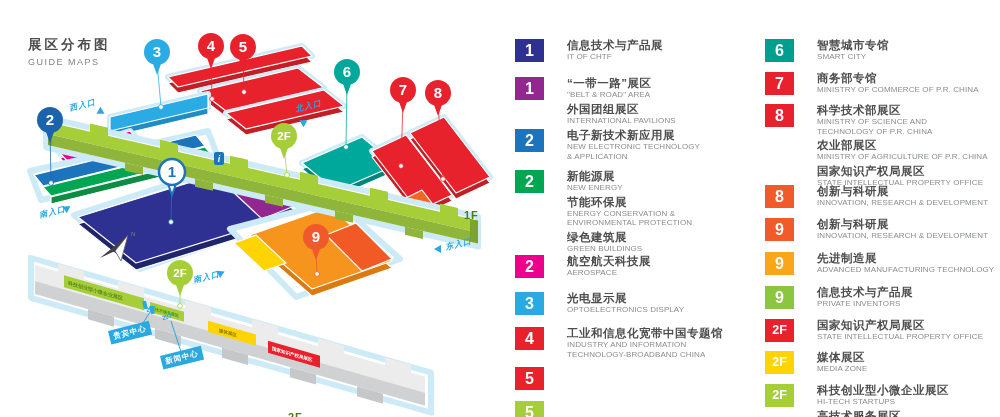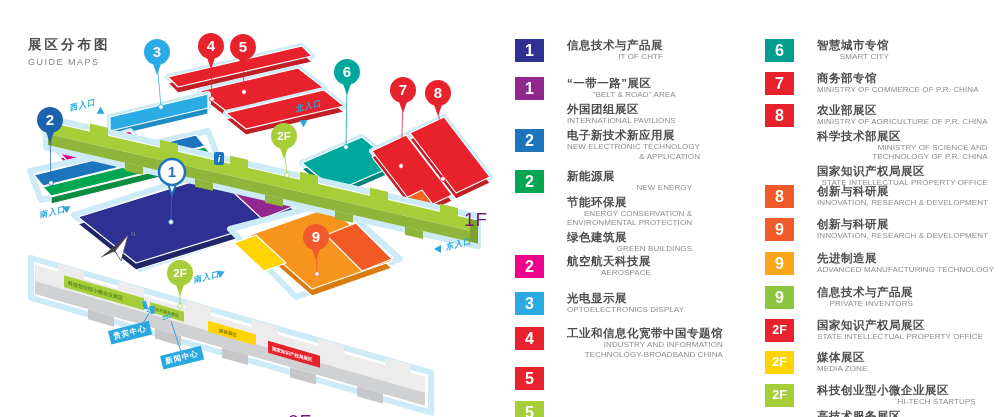--- a/index.html
+++ b/index.html
@@ -16,29 +16,29 @@
   .pf-halo{fill:#ffffff;stroke:#cdeaf7;stroke-width:6;stroke-linejoin:round;}
   .pf{stroke:#ffffff;stroke-width:1.2;stroke-linejoin:round;}
   
   .entr{position:absolute;font-size:8px;font-weight:bold;font-style:italic;color:#2aa9e0;
         letter-spacing:1px;white-space:nowrap;transform-origin:left top;}
   .entr-arrow{position:absolute;width:0;height:0;border-top:4px solid transparent;
         border-bottom:4px solid transparent;border-left:7px solid #2aa9e0;transform-origin:center;}
   .fac{position:absolute;background:#2aa9e0;color:#fff;font-size:7.5px;font-weight:bold;
         letter-spacing:1px;padding:2px 4px;transform:rotate(-14deg);transform-origin:left top;white-space:nowrap;}
   .room{position:absolute;color:#2aa9e0;font-size:6px;font-weight:bold;transform:rotate(-14deg);}
-  .floor-label{position:absolute;font-size:19px;font-weight:normal;color:#701a75;letter-spacing:1px;}
+  .floor-label{position:absolute;font-size:11px;font-weight:bold;color:#4d7c0f;letter-spacing:1px;}
   
   .leg-row{position:absolute;display:flex;align-items:flex-start;}
   .leg-num{width:29px;height:23px;flex:0 0 29px;margin-right:23px;color:#fff;font-weight:bold;
         font-size:16px;line-height:23px;text-align:center;}
   .leg-num.small{font-size:12.5px;}
   .leg-entry{margin-bottom:3px;}
   .leg-zh{font-size:11.5px;font-weight:bold;color:#4d4d4f;line-height:13px;letter-spacing:.5px;white-space:nowrap;}
-  .leg-en{font-size:8px;color:#8a8c8e;line-height:9.5px;letter-spacing:.1px;white-space:pre-line;text-align:right;}
+  .leg-en{font-size:8px;color:#8a8c8e;line-height:9.5px;letter-spacing:.1px;white-space:pre-line;}
   .patch-label{font-weight:bold;}
 </style>
 </head>
 <body>
 
 <div id="stage">
 
   <div id="title">
     <div class="zh">展区分布图</div>
     <div class="en">GUIDE MAPS</div>
@@ -373,29 +373,29 @@
           <div class="leg-entry">
             <div class="leg-zh">商务部专馆</div>
             <div class="leg-en">MINISTRY OF COMMERCE OF P.R. CHINA</div>
           </div>
         </div>
       </div>
       <div class="leg-row" style="left: 765px; top: 79px;">
         <div class="leg-num" style="background: rgb(232, 34, 45);">8</div>
         <div>
           <div class="leg-entry">
-            <div class="leg-zh">农业部展区</div>
-            <div class="leg-en">MINISTRY OF AGRICULTURE OF P.R. CHINA</div>
-          </div>
-          <div class="leg-entry">
             <div class="leg-zh">科学技术部展区</div>
             <div class="leg-en">MINISTRY OF SCIENCE AND
 TECHNOLOGY OF P.R. CHINA</div>
           </div>
           <div class="leg-entry">
+            <div class="leg-zh">农业部展区</div>
+            <div class="leg-en">MINISTRY OF AGRICULTURE OF P.R. CHINA</div>
+          </div>
+          <div class="leg-entry">
             <div class="leg-zh">国家知识产权局展区</div>
             <div class="leg-en">STATE INTELLECTUAL PROPERTY OFFICE</div>
           </div>
         </div>
       </div>
       <div class="leg-row" style="left: 765px; top: 160px;">
         <div class="leg-num" style="background: rgb(241, 90, 41);">8</div>
         <div>
           <div class="leg-entry">
             <div class="leg-zh">创新与科研展</div>

